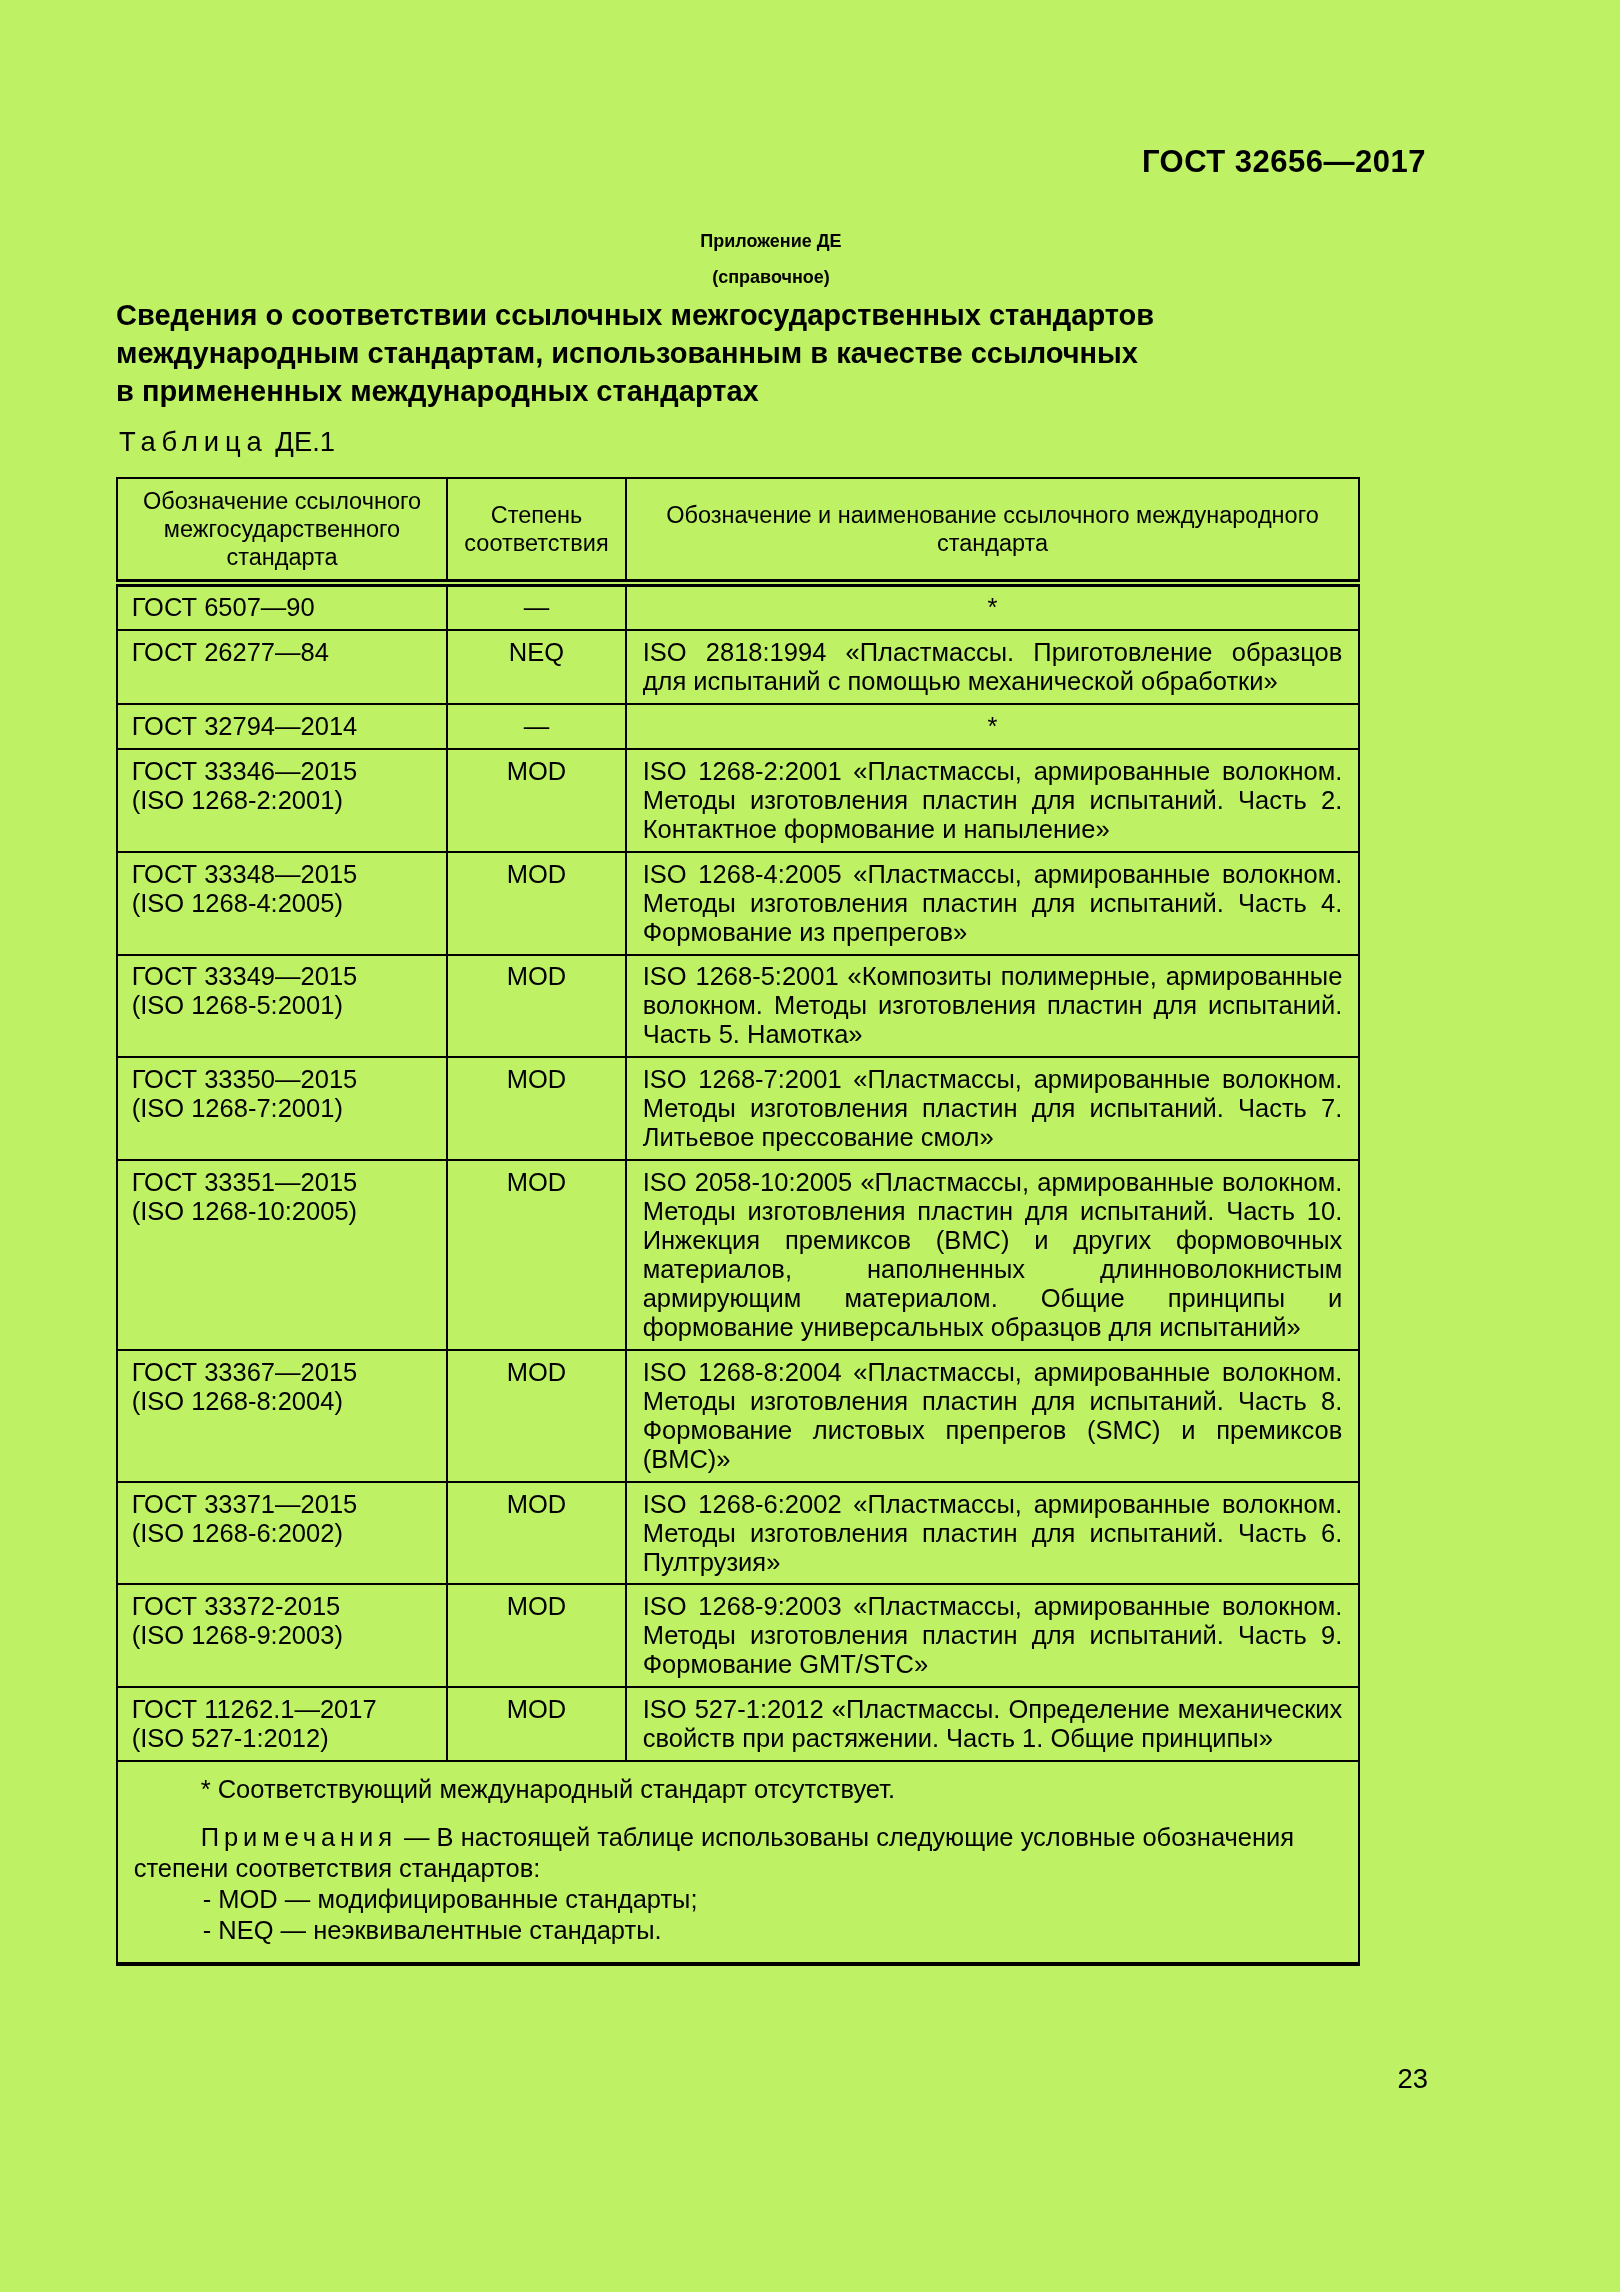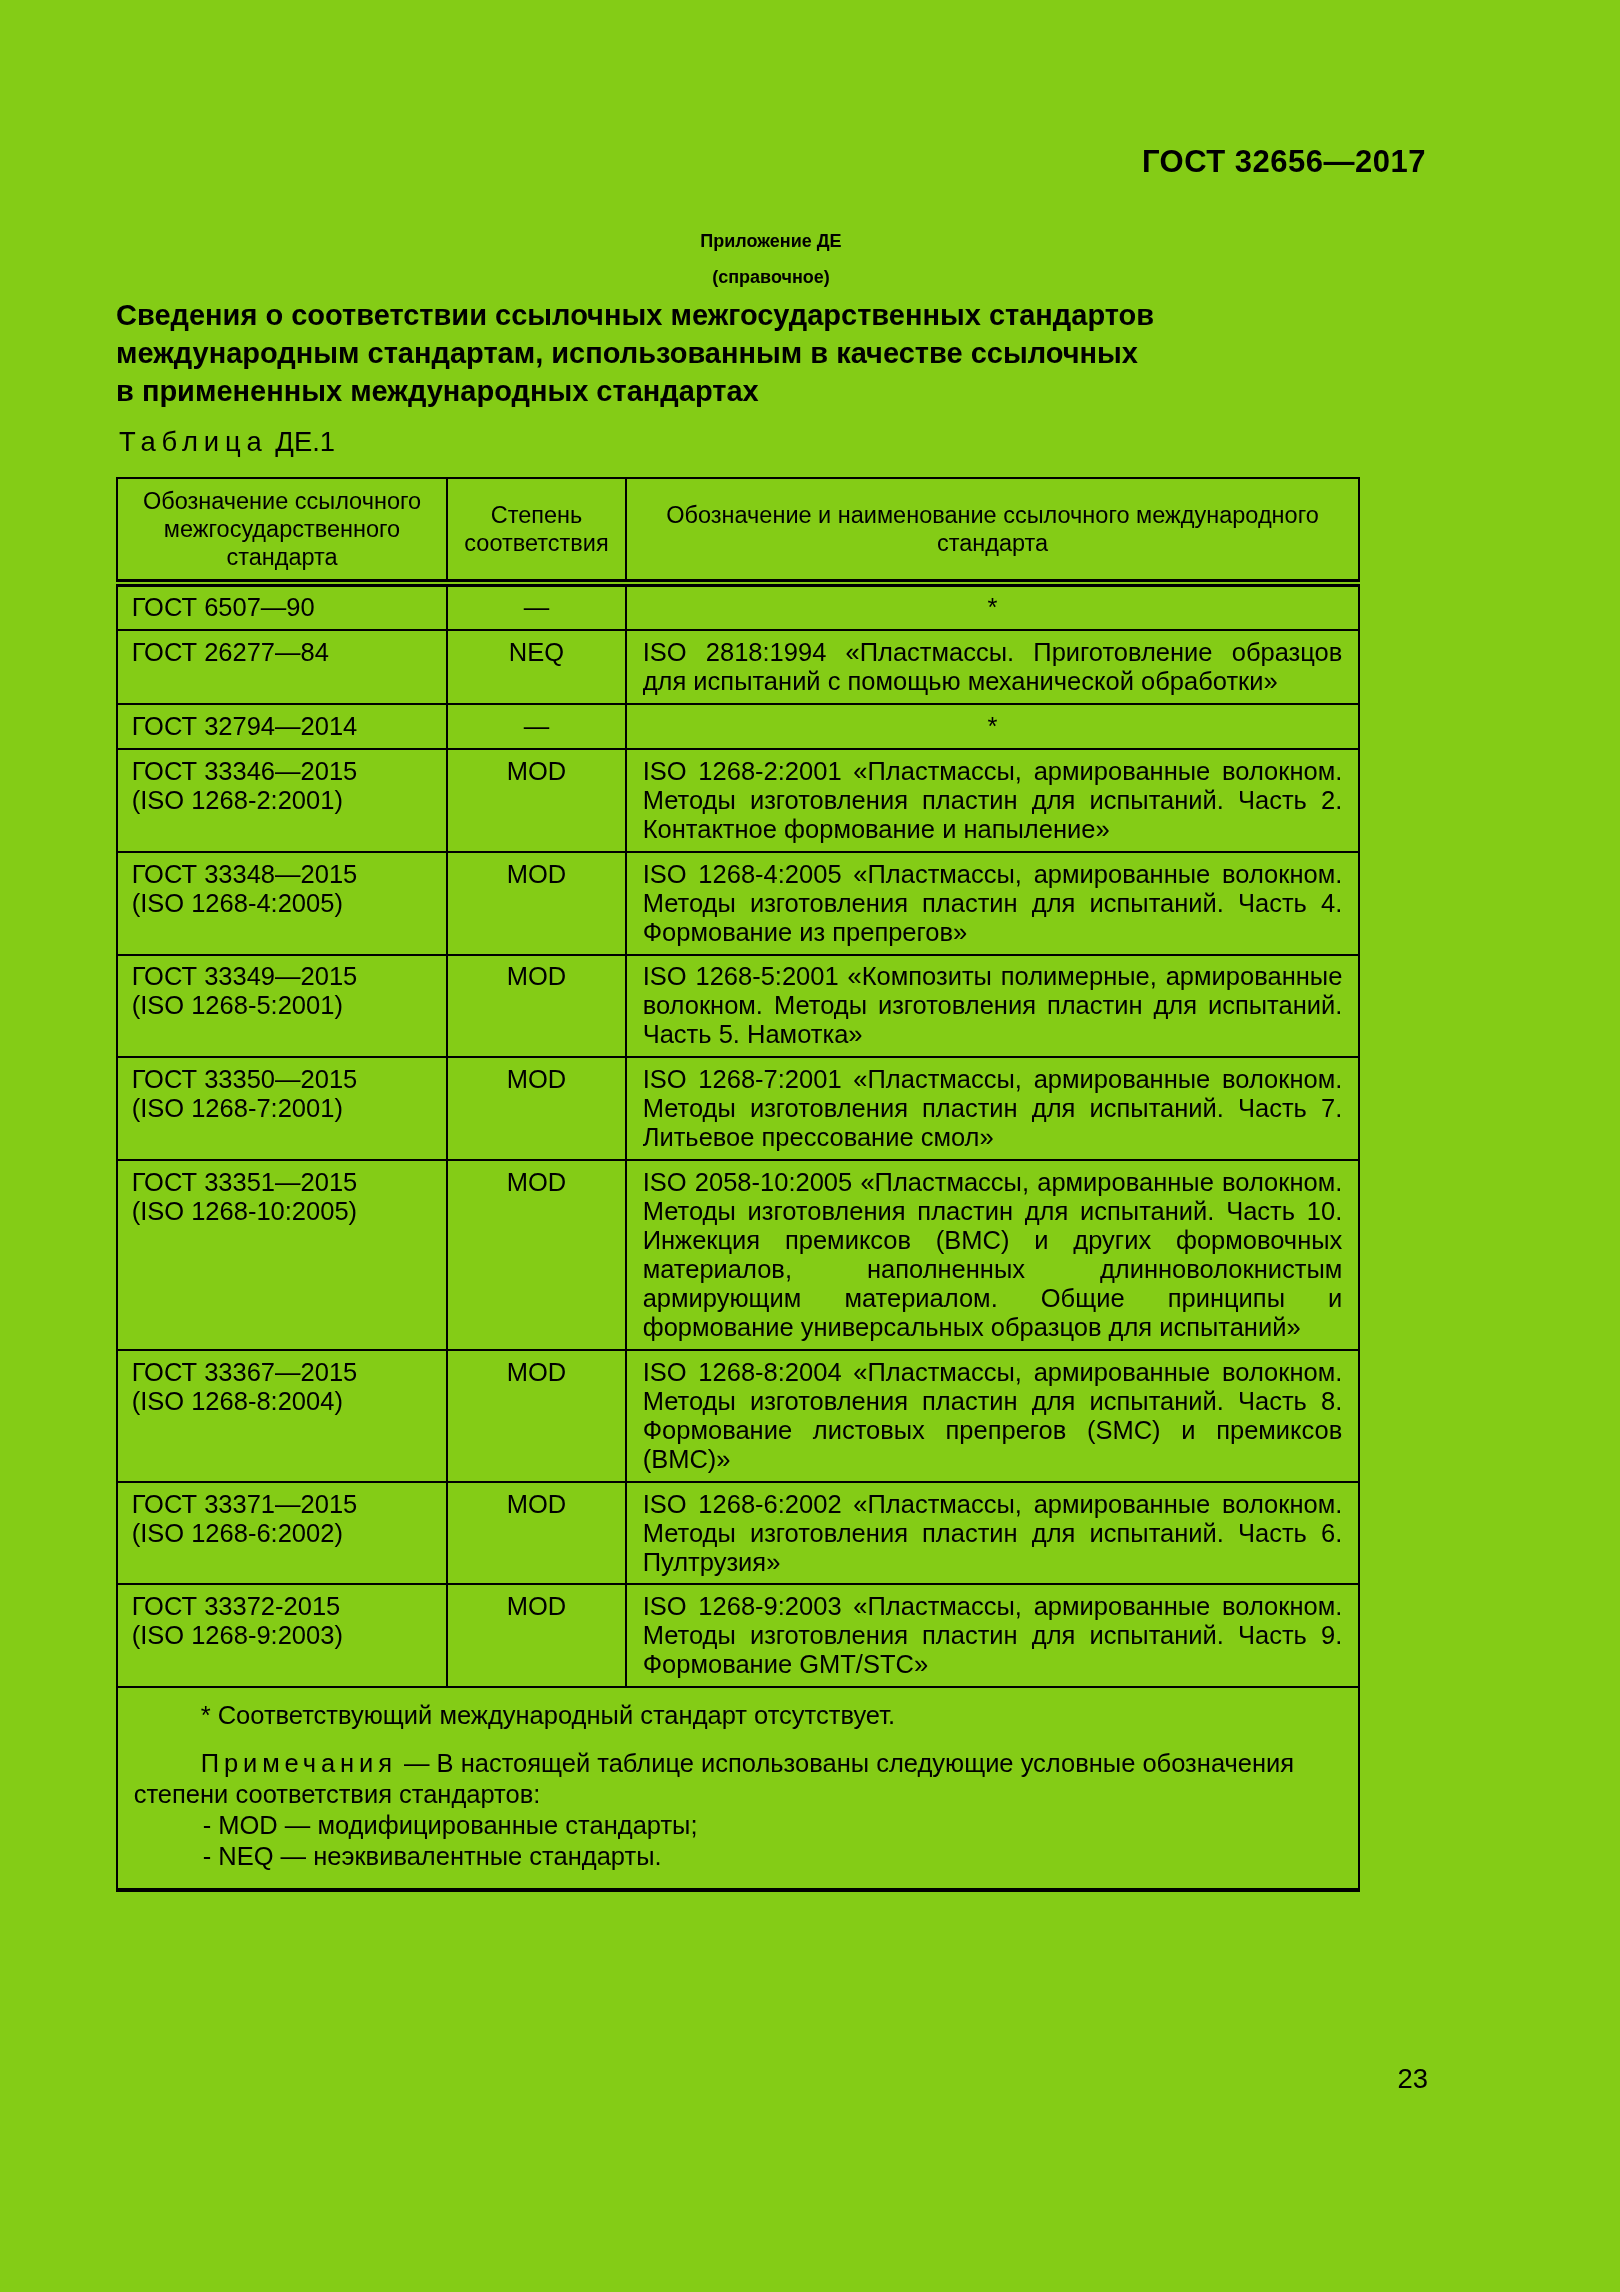--- a/index.html
+++ b/index.html
@@ -4,21 +4,21 @@
 <style>
   html, body { margin: 0; padding: 0; }
   body {
     width: 1620px; height: 2293px;
     background: #ffffff;
     color: #000000;
     font-family: "Liberation Sans", sans-serif;
     position: relative;
     -webkit-font-smoothing: antialiased;
   }
-  .page { position: absolute; inset: 0; background: #84cc16; overflow: hidden; }
+  .page { position: absolute; inset: 0; background: #bef264; overflow: hidden; }
 
   .doc-ref {
     position: absolute; top: 144px; right: 194px;
     font-weight: bold; font-size: 31px; letter-spacing: 0.5px;
   }
 
   .appendix {
     position: absolute; top: 223px; left: 116px; width: 1310px;
     text-align: center; font-weight: bold; font-size: 18px; line-height: 36px;
   }
@@ -182,20 +182,28 @@
       </tr>
       <tr>
         <td class="c1">
             <span>ГОСТ 33372-2015</span>
             <span>(ISO 1268-9:2003)</span>
           </td>
         <td class="c2">MOD</td>
         <td class="c3">ISO 1268-9:2003 «Пластмассы, армированные волокном. Методы изготовления пластин для испытаний. Часть 9. Формование GMT/STC»</td>
       </tr>
       <tr>
+        <td class="c1">
+            <span>ГОСТ 11262.1—2017</span>
+            <span>(ISO 527-1:2012)</span>
+          </td>
+        <td class="c2">MOD</td>
+        <td class="c3">ISO 527-1:2012 «Пластмассы. Определение механических свойств при растяжении. Часть 1. Общие принципы»</td>
+      </tr>
+      <tr>
         <td class="notes" colspan="3">
           <p class="fn">* Соответствующий международный стандарт отсутствует.</p>
           <p class="note"><span class="spaced-note">Примечания</span><span> — В настоящей таблице использованы следующие условные обозначения степени соответствия стандартов:</span></p>
           <p class="note-item">- MOD — модифицированные стандарты;</p>
           <p class="note-item">- NEQ — неэквивалентные стандарты.</p>
         </td>
       </tr>
     </tbody>
   </table>
 

